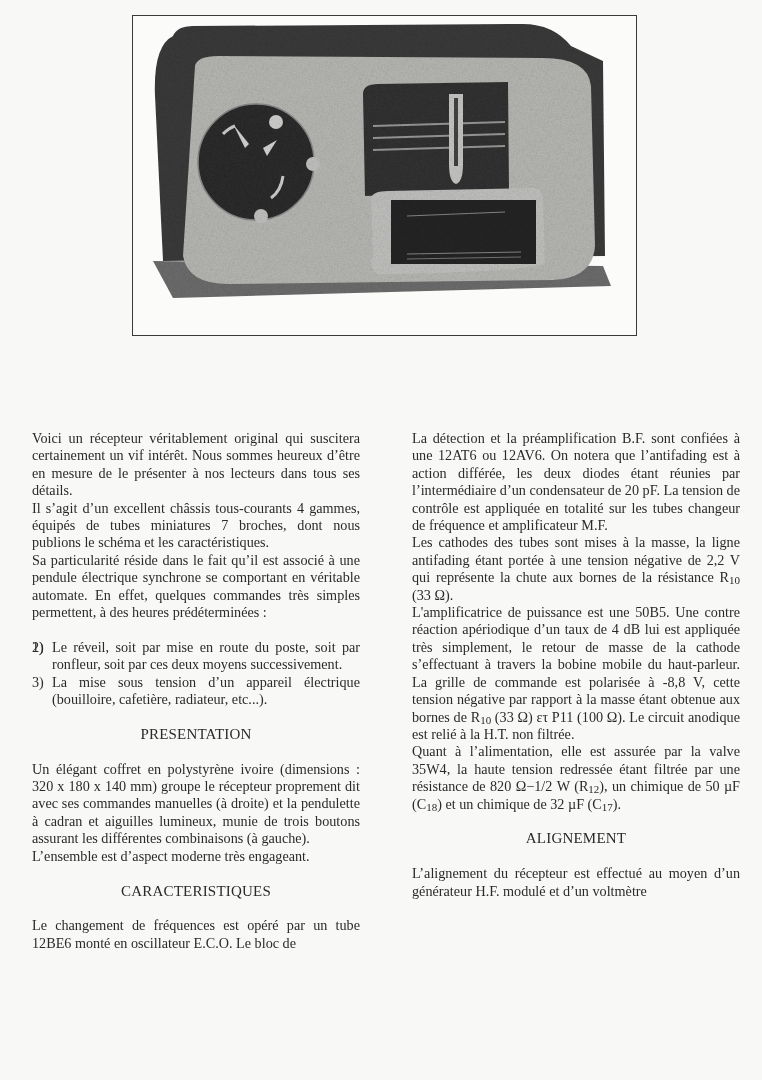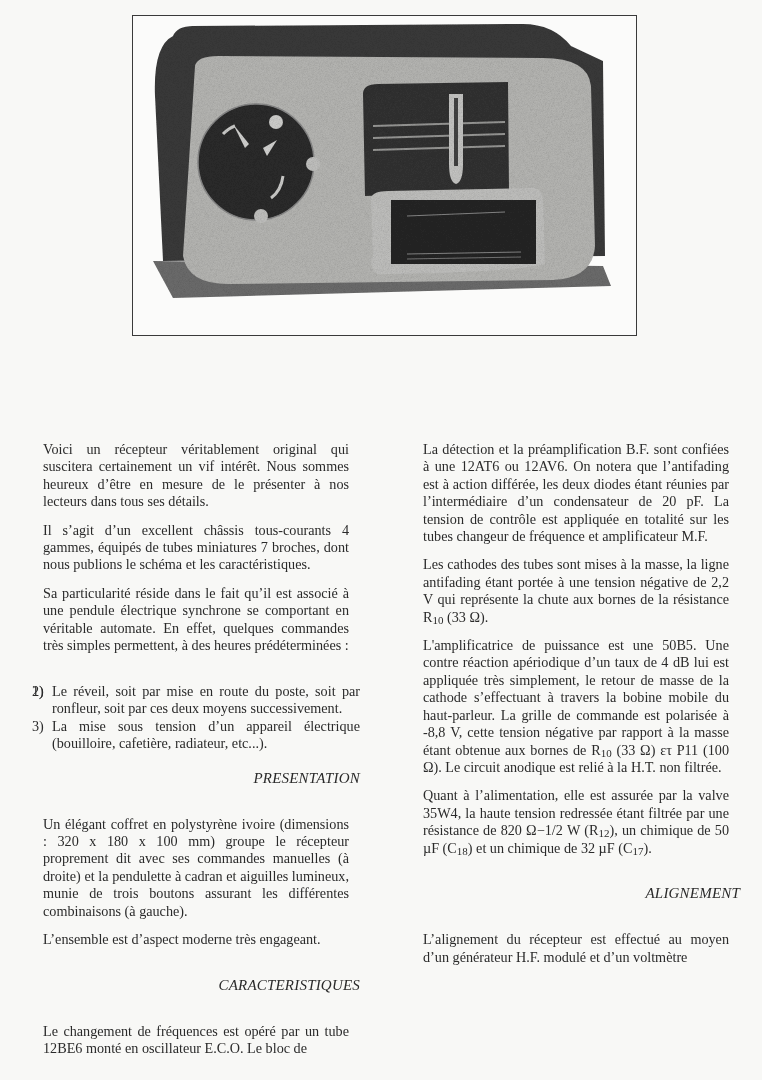--- a/index.html
+++ b/index.html
@@ -14,27 +14,27 @@
     position: absolute; left: 132px; top: 15px; width: 505px; height: 321px;
     border: 1.5px solid #3a3a3a; box-sizing: border-box; background: #fbfbfa;
   }
   .photo-frame svg { position: absolute; left: 0; top: 0; }
   .col {
     position: absolute; top: 430px; font-size: 14.2px; line-height: 17.4px;
     text-align: justify;
   }
   .col.left { left: 32px; width: 328px; }
   .col.right { left: 412px; width: 328px; top: 430px; }
-  .col p { margin: 11px; }
+  .col p { margin: 0; }
   .col .gap { height: 17.4px; }
   .col ol { margin: 0; padding: 0; list-style: none; }
   .col ol li { position: relative; padding-left: 20px; }
   .col ol li .num { position: absolute; left: 0; top: 0; }
   .col h3 {
-    margin: 0; font-weight: normal; font-style: italic; text-align: right;
+    margin: 0; font-weight: normal; text-align: center;
     font-size: 15px; line-height: 17.4px; letter-spacing: 0.2px;
   }
   .sub { font-size: 11px; vertical-align: -2px; line-height: 0; }
 </style>
 </head>
 <body>
 
 <div class="photo-frame">
   <svg width="502" height="318" viewBox="0 0 502 318">
     <defs>
@@ -94,21 +94,21 @@
   <p>Sa particularité réside dans le fait qu’il est associé à une pendule électrique synchrone se comportant en véritable automate. En effet, quelques commandes très simples permettent, à des heures prédéterminées :</p>
   <div class="gap"></div>
   <ol>
     <li><span class="num">1)</span></li>
     <li><span class="num">2)</span><span>Le réveil, soit par mise en route du poste, soit par ronfleur, soit par ces deux moyens successivement.</span></li>
     <li><span class="num">3)</span><span>La mise sous tension d’un appareil électrique (bouilloire, cafetière, radiateur, etc...).</span></li>
   </ol>
   <div class="gap"></div>
   <h3>PRESENTATION</h3>
   <div class="gap"></div>
-  <p>Un élégant coffret en polystyrène ivoire (dimensions : 320 x 180 x 100 mm) groupe le récepteur proprement dit avec ses commandes manuelles (à droite) et la pendulette à cadran et aiguilles lumineux, munie de trois boutons assurant les différentes combinaisons (à gauche).</p>
+  <p>Un élégant coffret en polystyrène ivoire (dimensions : 320 x 180 x 140 mm) groupe le récepteur proprement dit avec ses commandes manuelles (à droite) et la pendulette à cadran et aiguilles lumineux, munie de trois boutons assurant les différentes combinaisons (à gauche).</p>
   <p>L’ensemble est d’aspect moderne très engageant.</p>
   <div class="gap"></div>
   <h3>CARACTERISTIQUES</h3>
   <div class="gap"></div>
   <p>Le changement de fréquences est opéré par un tube 12BE6 monté en oscillateur E.C.O. Le bloc de</p>
 </div>
 
 <div class="col right">
   <p>La détection et la préamplification B.F. sont confiées à une 12AT6 ou 12AV6. On notera que l’antifading est à action différée, les deux diodes étant réunies par l’intermédiaire d’un condensateur de 20 pF. La tension de contrôle est appliquée en totalité sur les tubes changeur de fréquence et amplificateur M.F.</p>
   <p><span>Les cathodes des tubes sont mises à la masse, la ligne antifading étant portée à une tension négative de 2,2 V qui représente la chute aux bornes de la résistance R</span><span class="sub">10</span><span> (33 Ω).</span></p>

